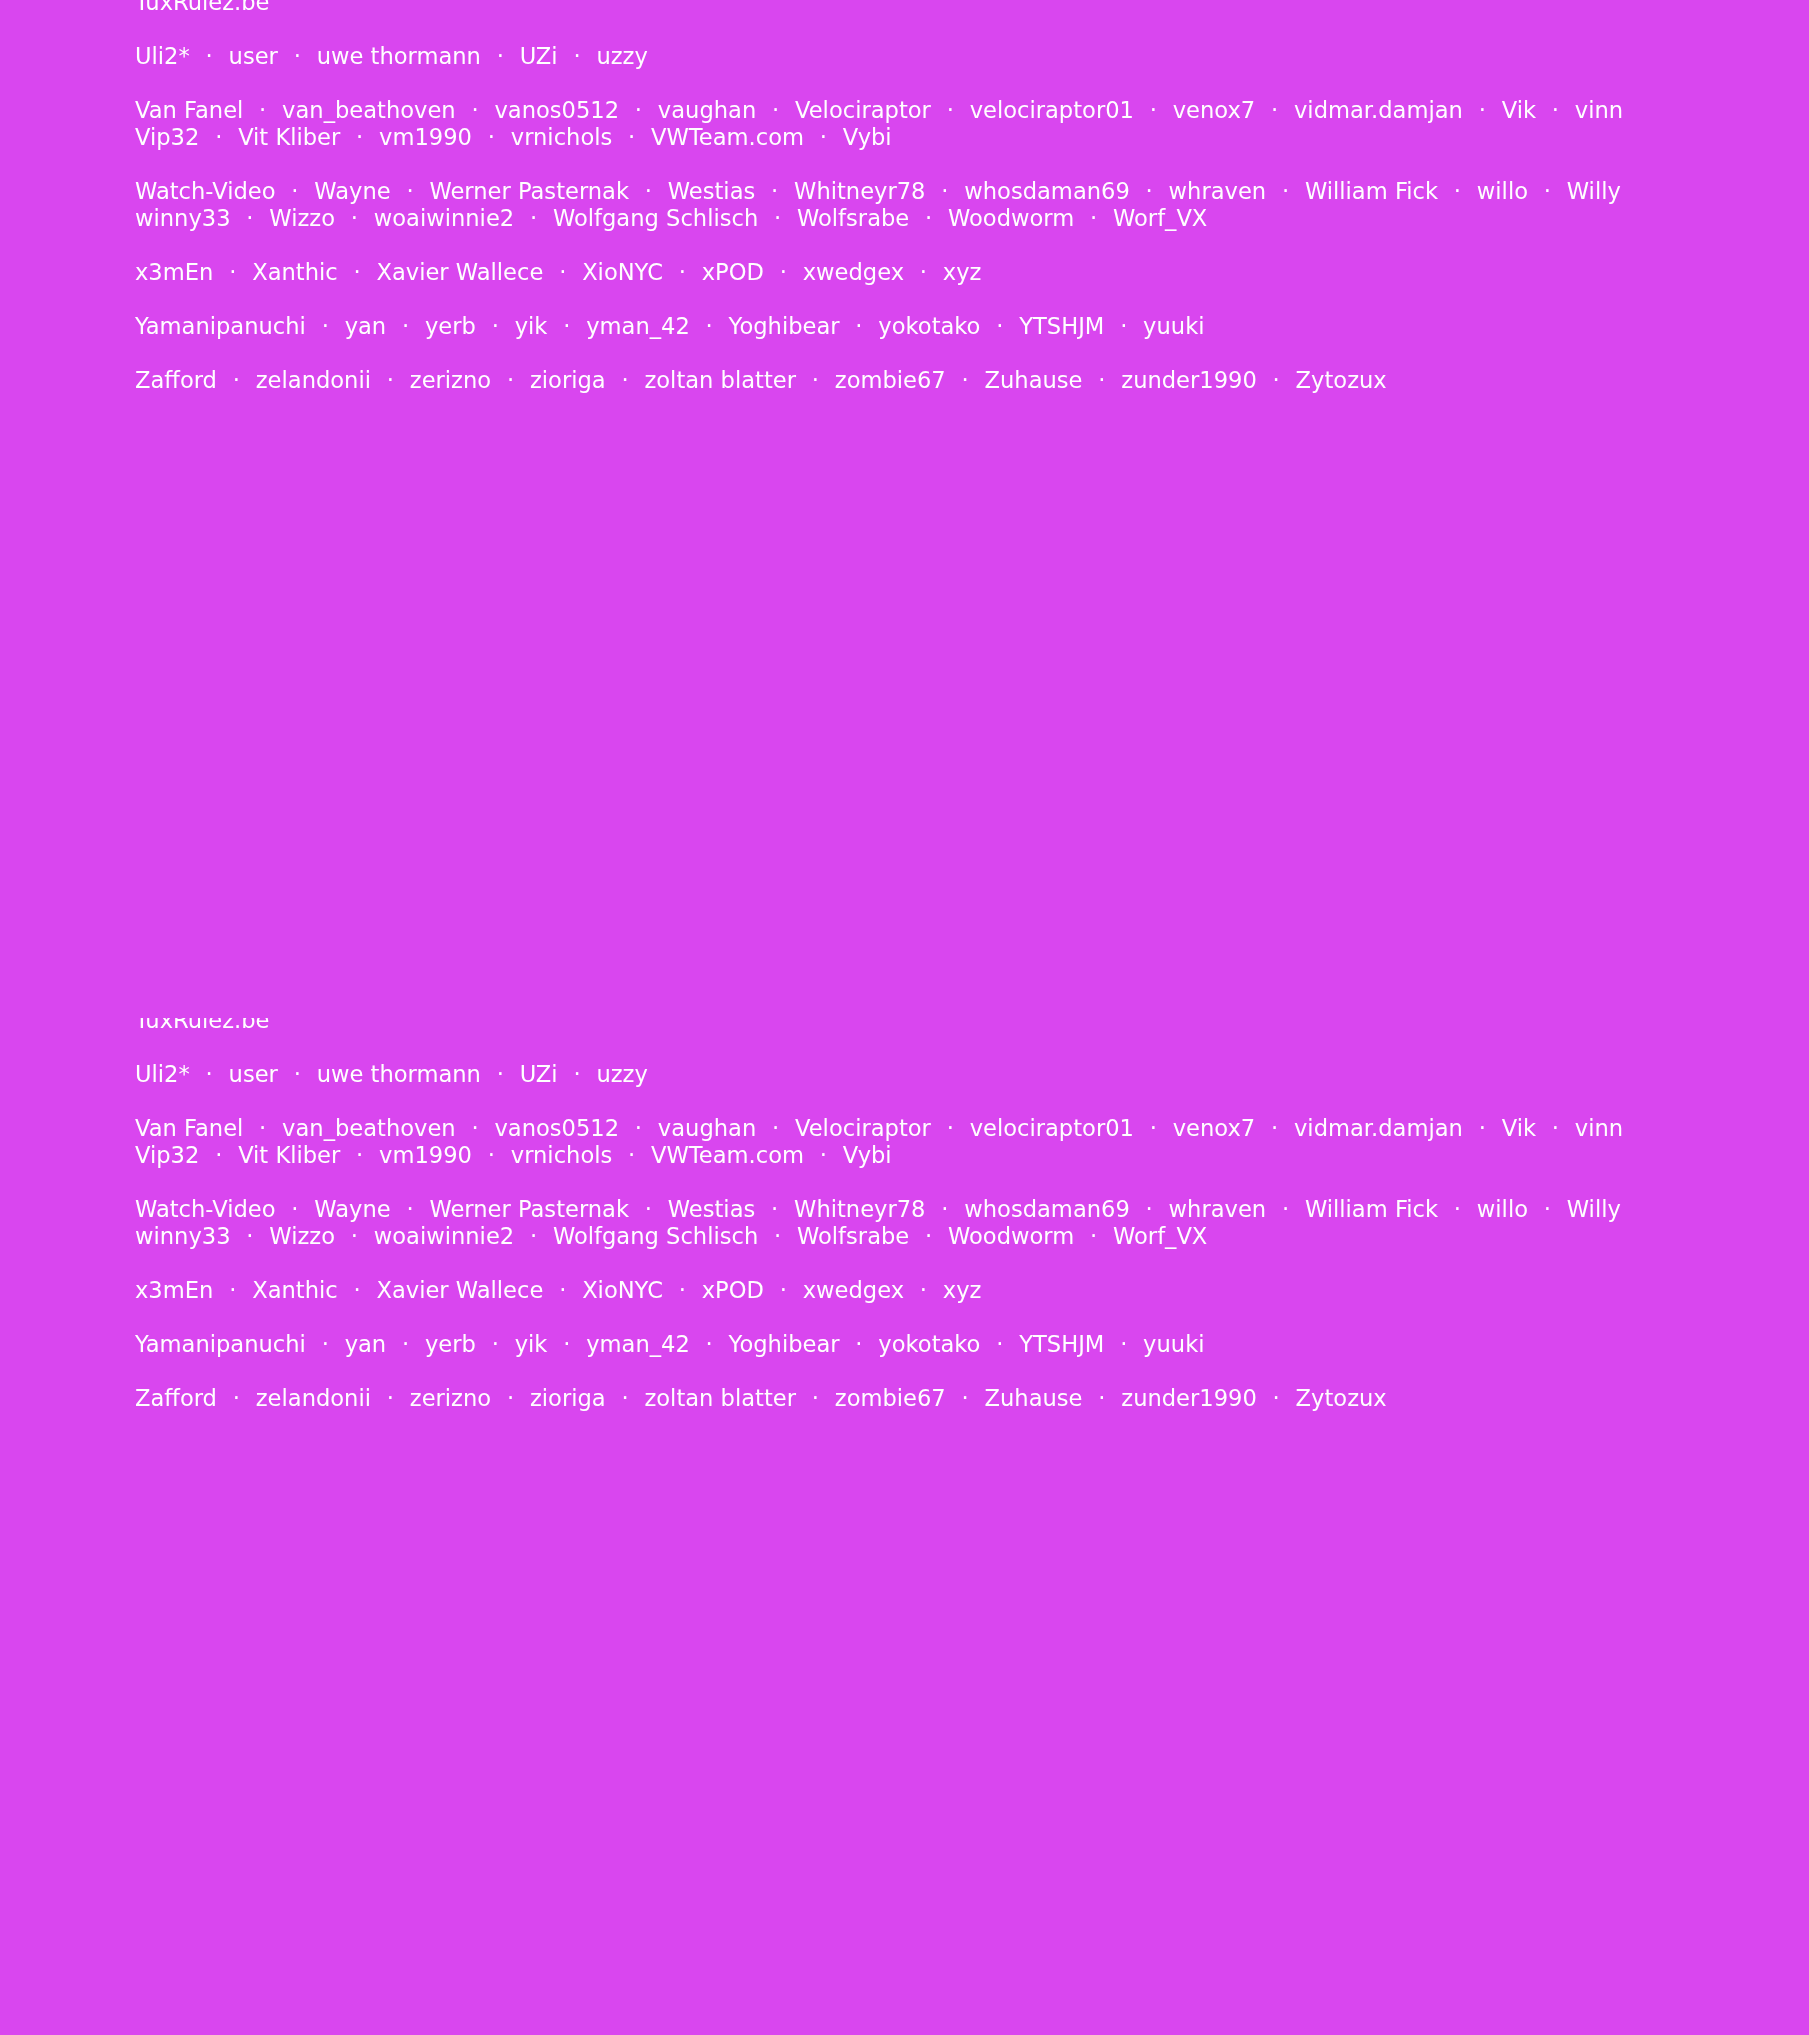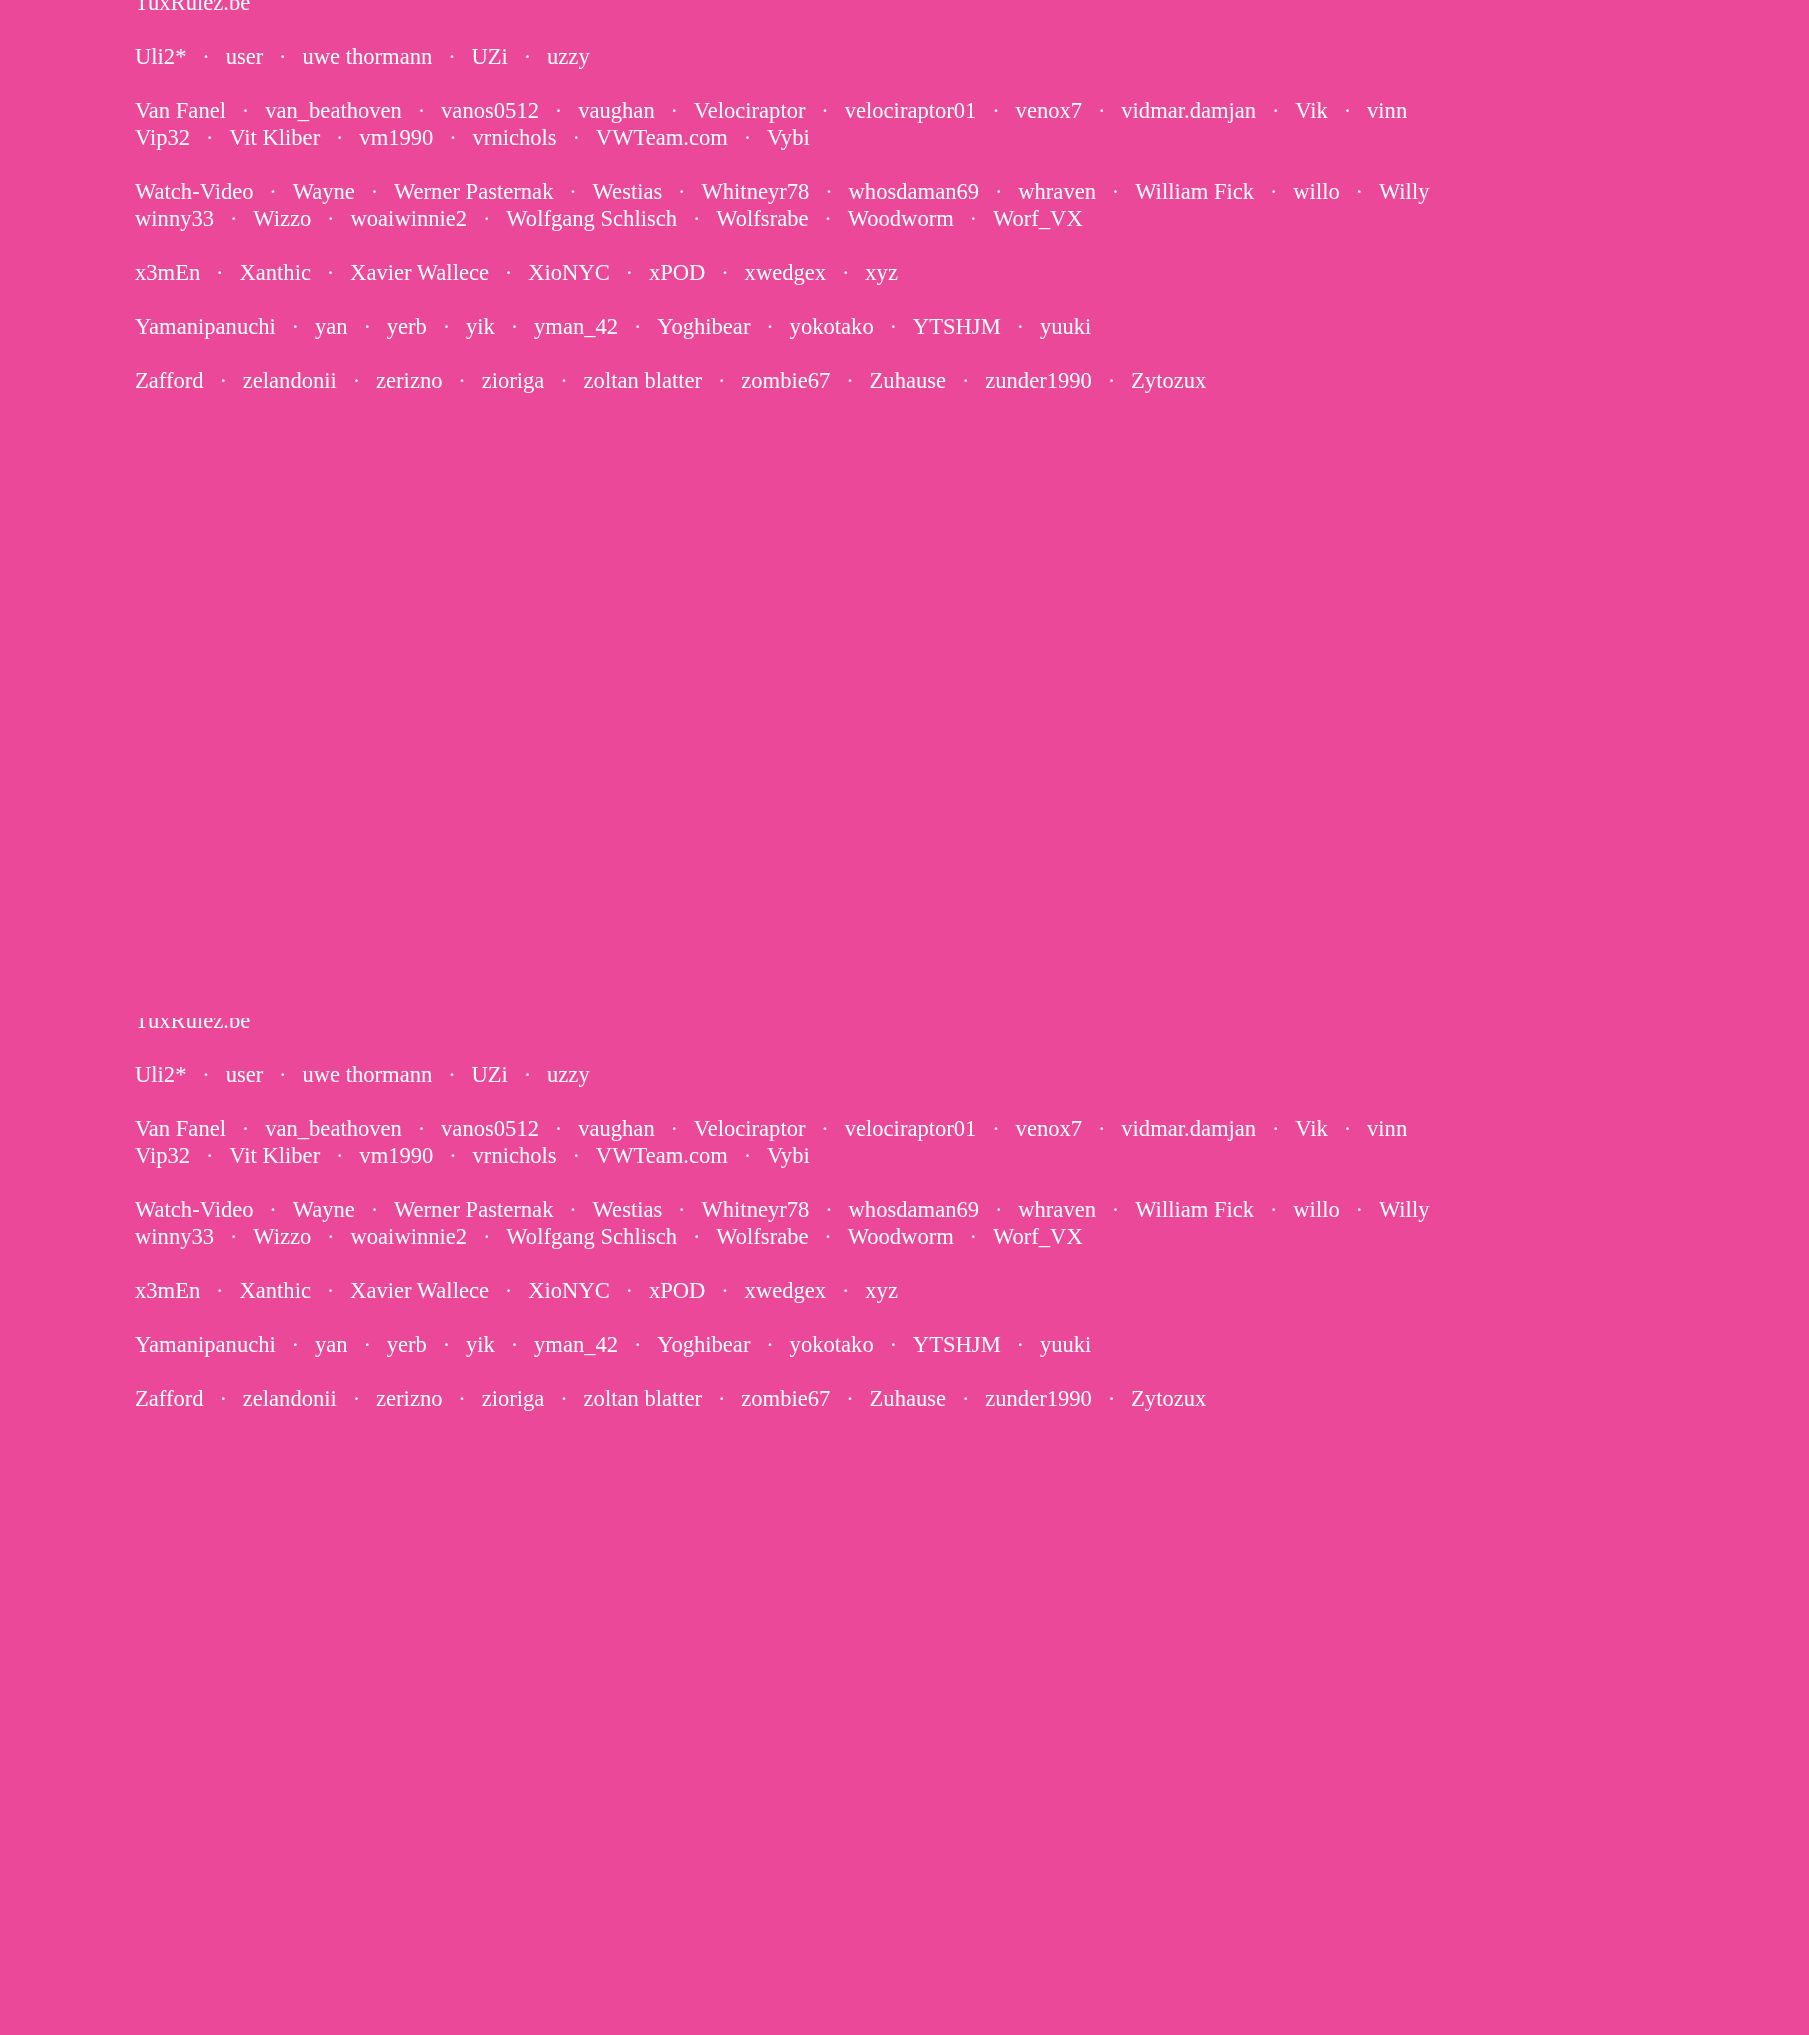--- a/index.html
+++ b/index.html
@@ -12,22 +12,21 @@
     height: 2035px;
     position: relative;
     font-family: "DejaVu Sans", sans-serif;
     font-weight: 400;
   }
   .screen {
     position: relative;
     width: 1809px;
     height: 1018px;
     overflow: hidden;
-    background: #ec4899;
-    font-family: Liberation Serif, serif;
+    background: #d946ef;
   }
   .content {
     position: absolute;
     left: 135px;
     top: -11px;
     width: 1533px;
   }
   .line {
     font-size: 22.6px;
     line-height: 27px;

